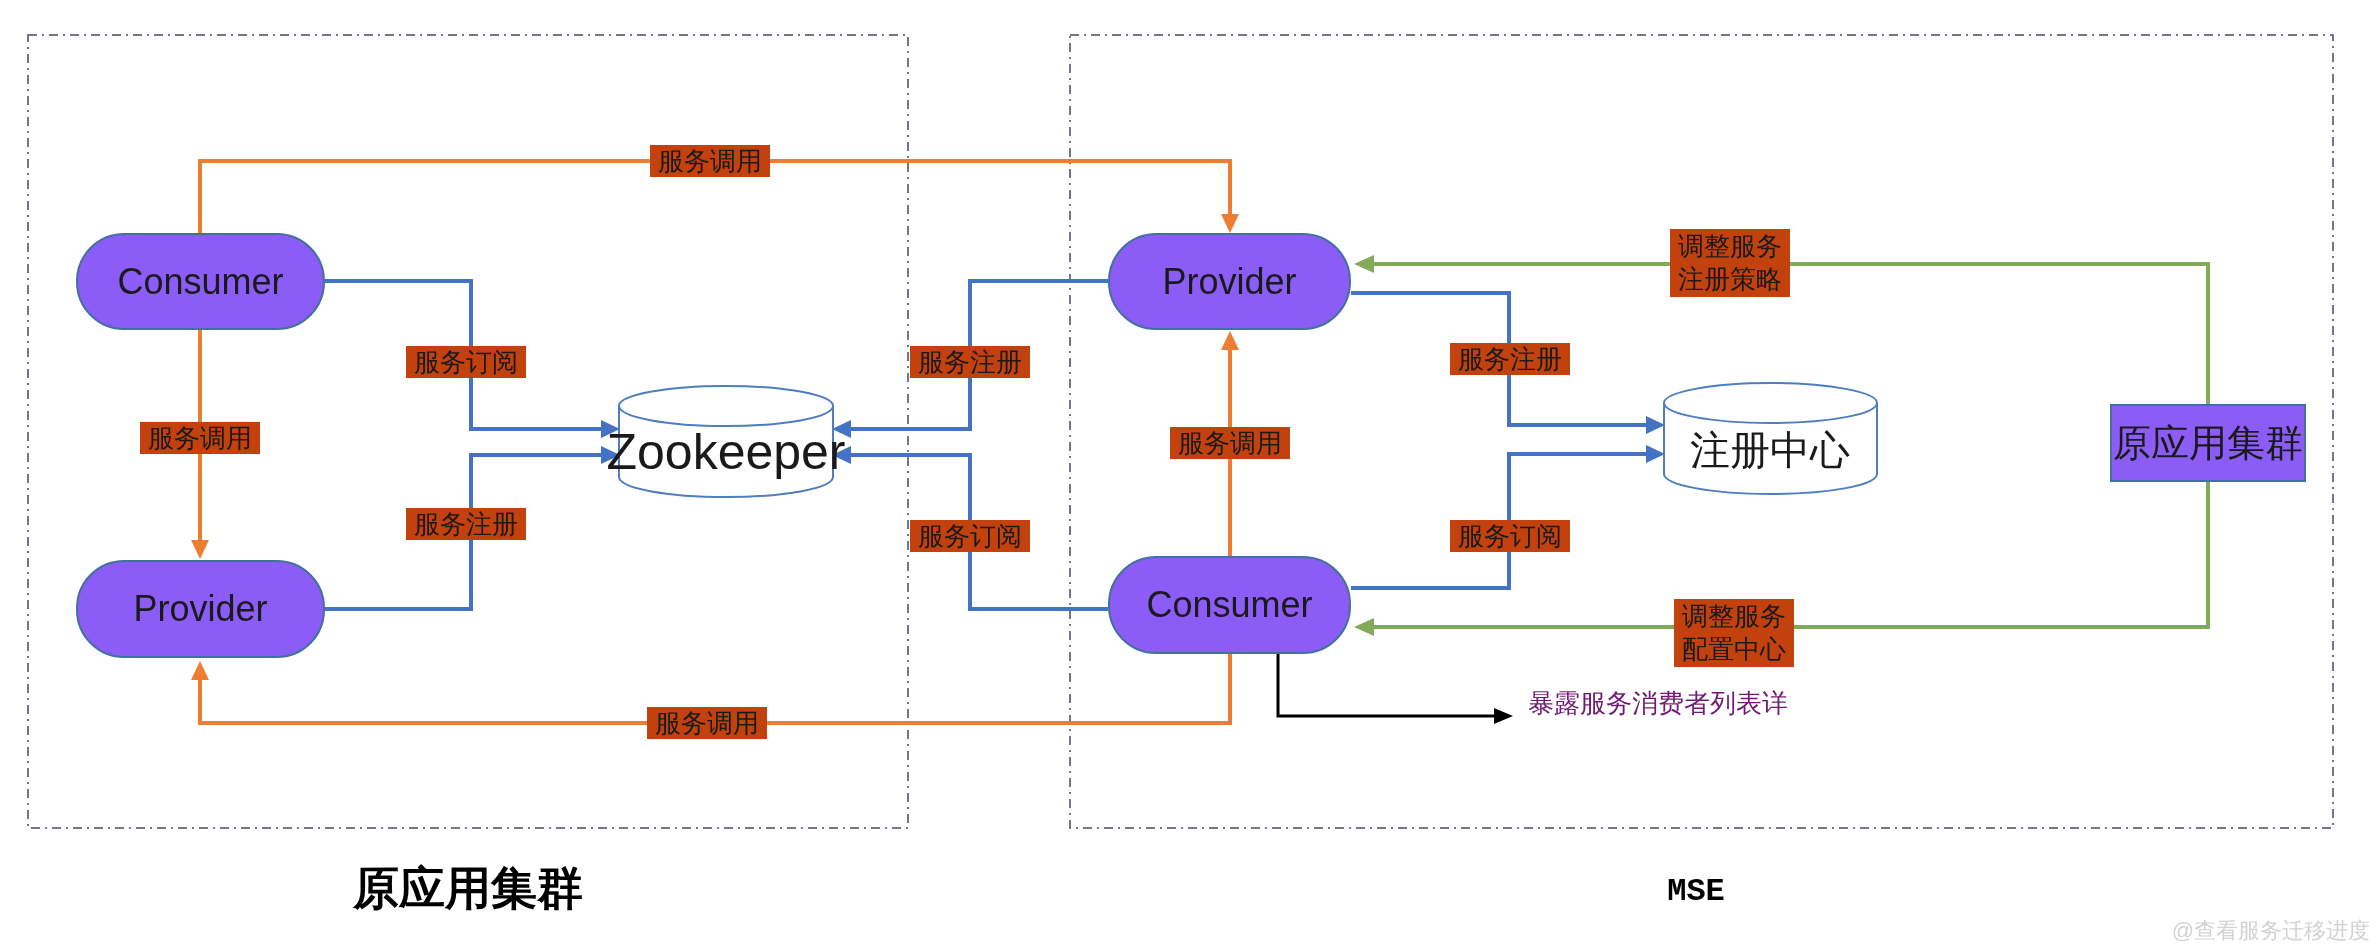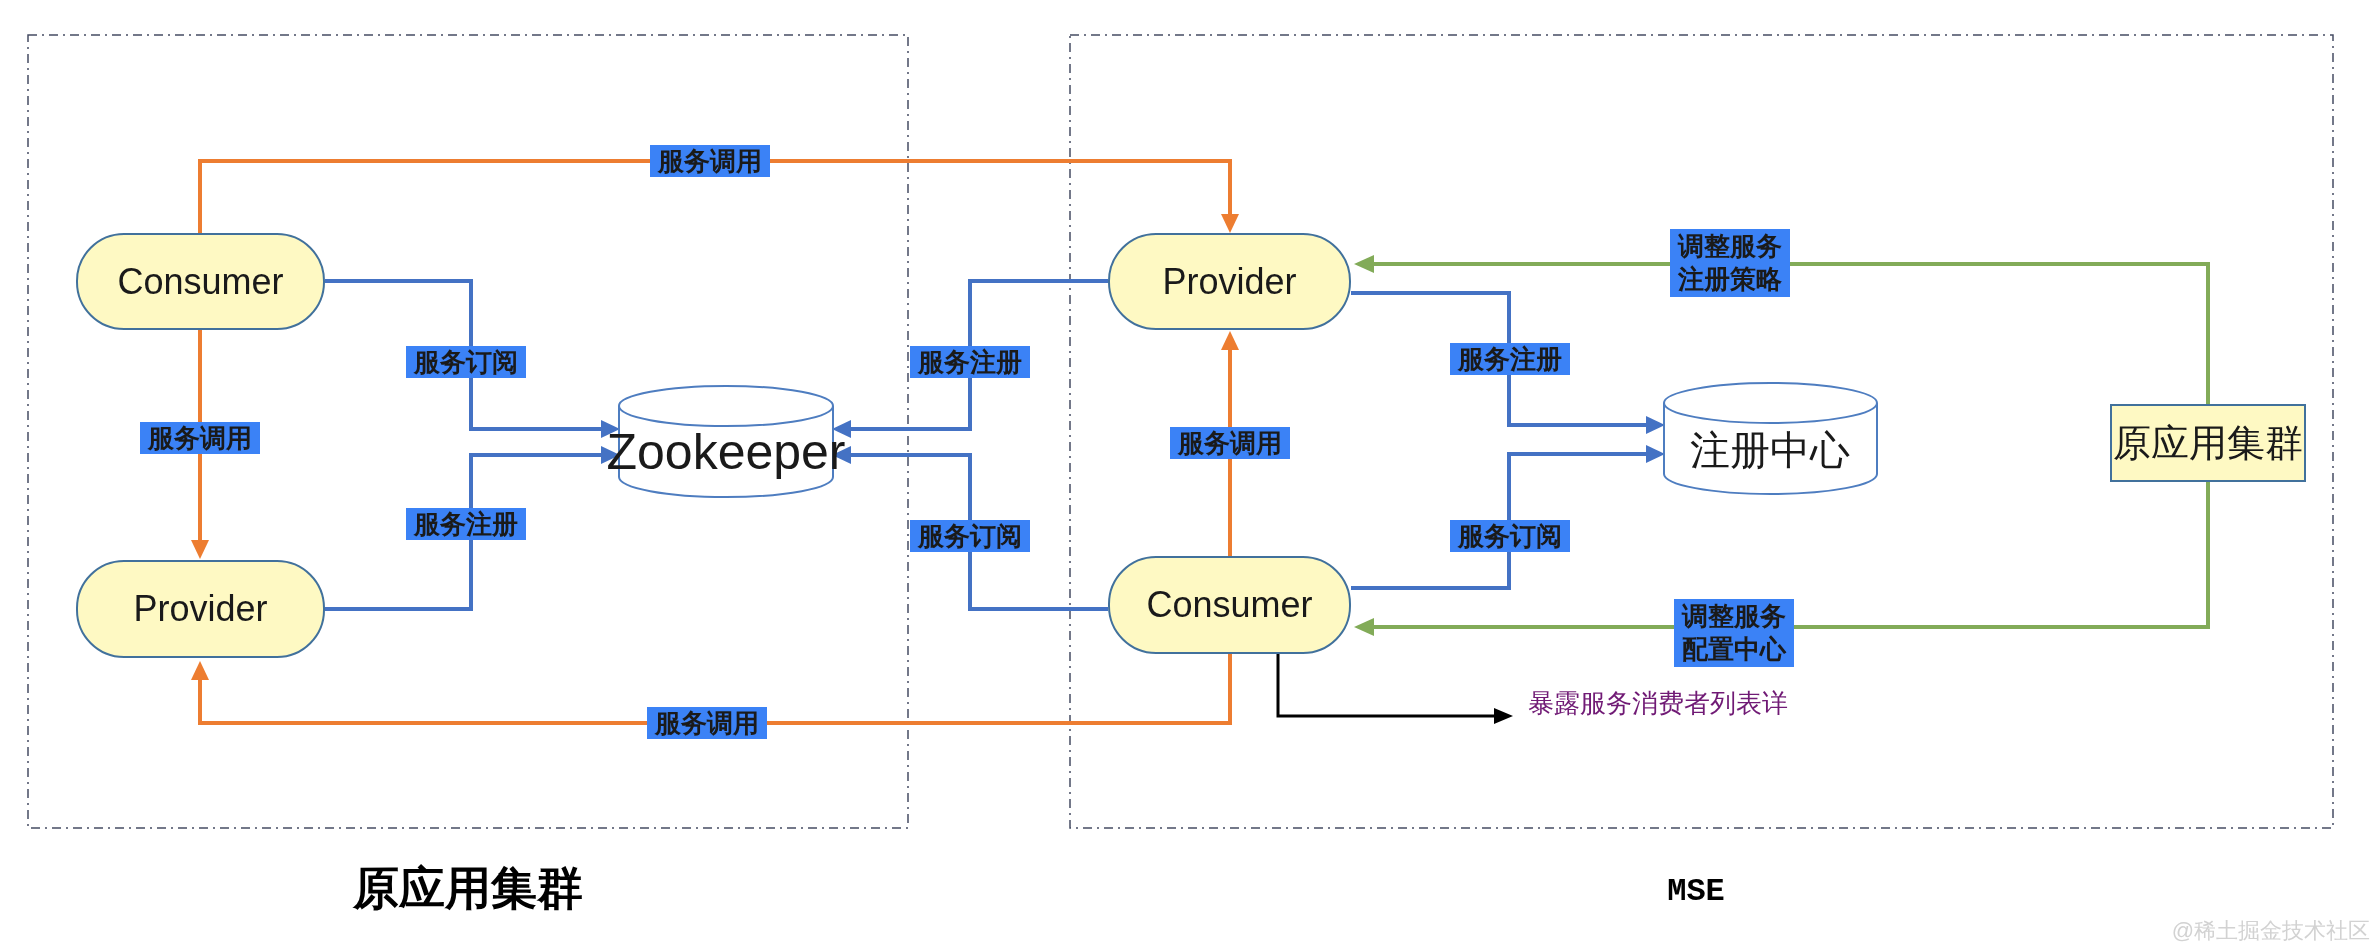--- a/index.html
+++ b/index.html
@@ -19,30 +19,30 @@
   .ln.green{stroke:var(--green);stroke-width:4;}
   .ln.black{stroke:#000;stroke-width:3;}
   .head.orange{fill:var(--orange);}
   .head.blue{fill:var(--blue);}
   .head.green{fill:var(--green);}
   .head.black{fill:#000;}
   .dashed-rect{fill:none;stroke:var(--dashed-border);stroke-width:1.5;stroke-dasharray:9 5 2 5;}
   .cyl{fill:#fff;stroke:var(--cylinder-border);stroke-width:2;}
 
   
-  .node{position:absolute;background:#fef9c3;border:2px solid var(--node-border);
+  .node{position:absolute;background:#8b5cf6;border:2px solid var(--node-border);
         display:flex;align-items:center;justify-content:center;
         font-size:36px;color:var(--ink);}
   .stadium{border-radius:48px;}
   .rect-node{border-radius:0;font-size:38px;}
 
   
   .lbl{position:absolute;transform:translate(-50%,-50%);font-size:26px;line-height:30px;
        color:var(--ink);white-space:nowrap;text-align:center;}
-  .lbl.bg{background:#3b82f6;padding:1px 8px;font-weight:bold;}
+  .lbl.bg{background:#c2410c;padding:1px 8px;}
   .lbl.two{line-height:33px;text-align:center;}
   .cyl-text{position:absolute;transform:translate(-50%,-50%);font-size:50px;color:var(--ink);white-space:nowrap;}
   .cyl-text.registry{font-size:40px;}
   .note-line{position:absolute;transform:translate(0,-50%);font-size:26px;color:#701a75;white-space:nowrap;}
   .section-title{position:absolute;transform:translate(-50%,-50%);font-weight:bold;color:#000;white-space:nowrap;}
   .watermark{position:absolute;right:6px;top:916px;font-size:22px;color:#d2d2d2;white-space:nowrap;}
 </style>
 </head>
 <body>
 
@@ -148,14 +148,14 @@
   <div class="lbl bg two" style="left:1734px;top:633px;">
     <div>调整服务</div>
     <div>配置中心</div>
   </div>
 
   <div class="note-line" style="left:1528px;top:703px;">暴露服务消费者列表详</div>
 
   <div class="section-title" style="left:468px;top:889px;font-size:46px;">原应用集群</div>
   <div class="section-title" style="left:1696px;top:891px;font-size:32px;font-family:Liberation Mono, monospace;">MSE</div>
 
-  <div class="watermark">@稀土掘金技术社区</div>
+  <div class="watermark">@查看服务迁移进度</div>
 </div>
 
 </body></html>

